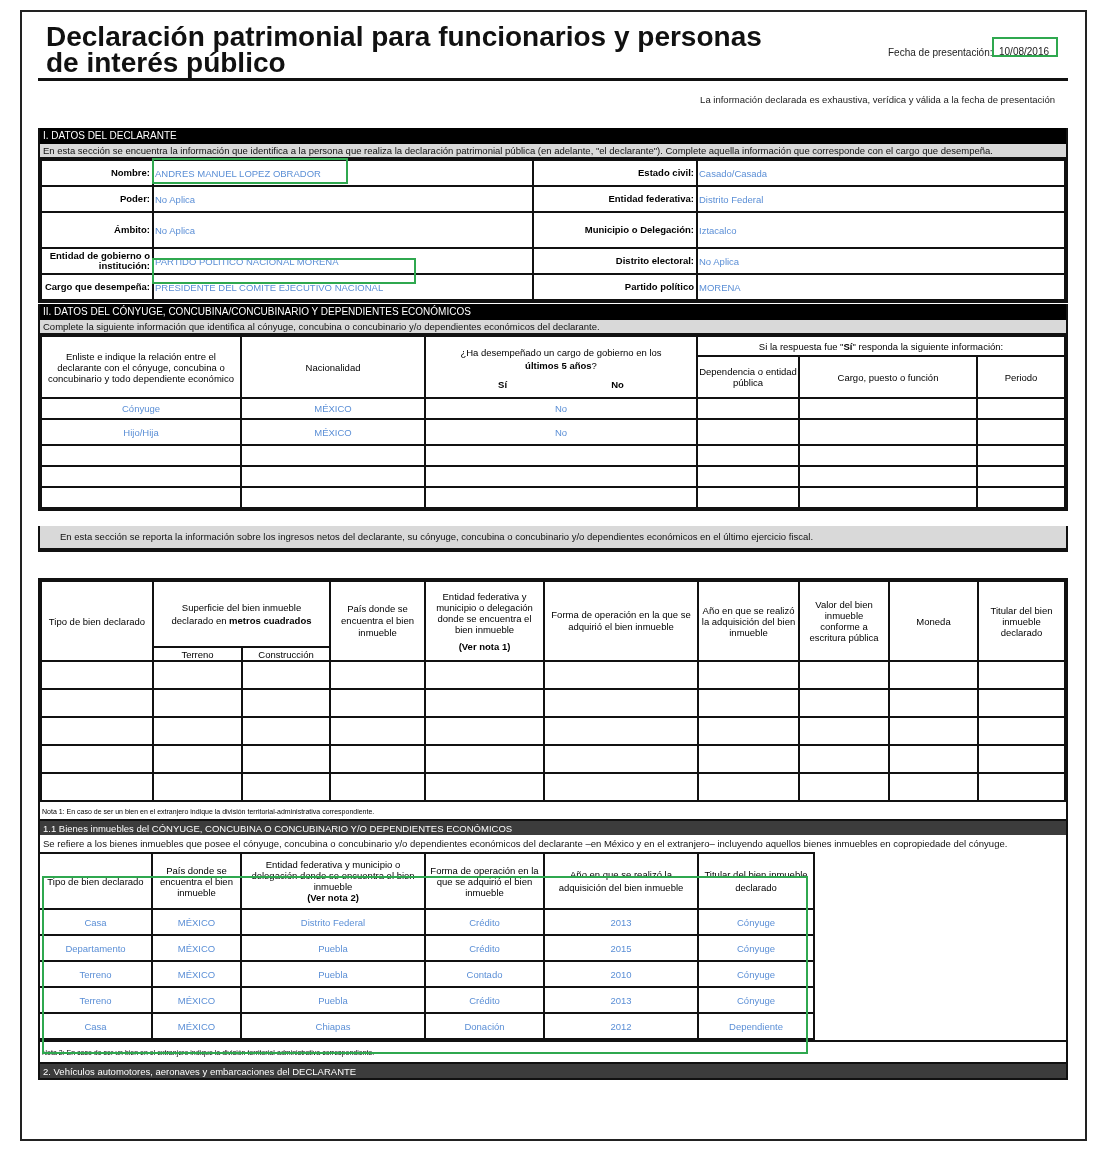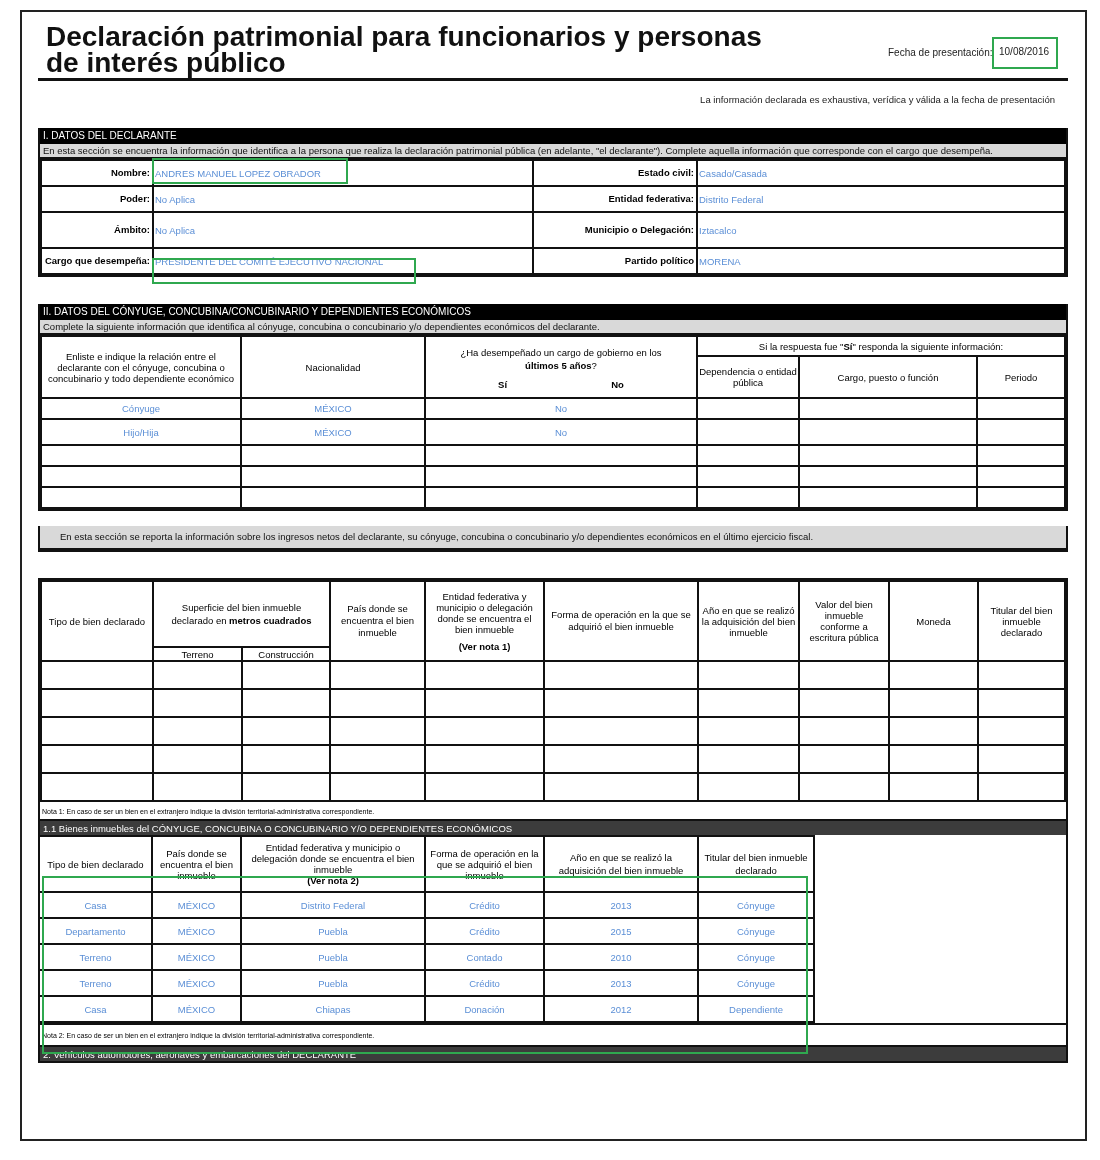--- a/index.html
+++ b/index.html
@@ -11,21 +11,21 @@
     border: 2px solid #222; background: #fff;
   }
 
   .title {
     position: absolute; left: 24px; top: 12px; width: 720px;
     font-size: 28px; font-weight: bold; line-height: 26px; color: #111;
   }
   .title-rule { position: absolute; left: 16px; top: 66px; width: 1030px; height: 3px; background: #111; }
   .fecha-label { position: absolute; left: 866px; top: 35px; font-size: 10px; color: #222; }
   .fecha-value {
-    position: absolute; left: 970px; top: 25px; width: 66px; height: 32px;
+    position: absolute; left: 970px; top: 25px; width: 66px; height: 20px;
     border: 2px solid #2fa84f; font-size: 10px; padding: 7px 0 0 5px; color: #222;
   }
   .disclaimer { position: absolute; right: 30px; top: 82px; font-size: 9.5px; color: #222; }
 
   .sec-bar { background: #000; color: #fff; font-size: 10px; padding: 3px 3px; height: 16px; line-height: 10px; }
   .sec-bar.dark { background: #3c3c3c; }
   .sec-desc { background: #d9d9d9; font-size: 9.5px; padding: 1px 3px; color: #111; border-bottom: 2px solid #111; }
   .sec-desc.white { background: #fff; border-bottom: none; }
 
   table { border-collapse: collapse; width: 100%; table-layout: fixed; }
@@ -68,20 +68,26 @@
             <td class="lbl" style="line-height: 10px;">Poder:</td>
             <td class="val" style="padding-left: 1px;">No Aplica</td>
             <td class="lbl" style="line-height: 10px;">Entidad federativa:</td>
             <td class="val" style="padding-left: 1px;">Distrito Federal</td>
           </tr>
           <tr style="height: 36px;">
             <td class="lbl" style="line-height: 10px;">Ámbito:</td>
             <td class="val" style="padding-left: 1px;">No Aplica</td>
             <td class="lbl" style="line-height: 10px; text-align: right;">Municipio o Delegación:</td>
             <td class="val" style="padding-left: 1px;">Iztacalco</td>
+          </tr>
+          <tr style="height: 26px;">
+            <td class="lbl" style="line-height: 10px;">Entidad de gobierno o institución:</td>
+            <td class="val" style="padding-left: 1px;">PARTIDO POLITICO NACIONAL MORENA</td>
+            <td class="lbl" style="line-height: 10px;">Distrito electoral:</td>
+            <td class="val" style="padding-left: 1px;">No Aplica</td>
           </tr>
           <tr style="height: 26px;">
             <td class="lbl" style="line-height: 10px;">Cargo que desempeña:</td>
             <td class="val" style="padding-left: 1px;">PRESIDENTE DEL COMITÉ EJECUTIVO NACIONAL</td>
             <td class="lbl" style="line-height: 10px;">Partido político</td>
             <td class="val" style="padding-left: 1px;">MORENA</td>
           </tr>
         </tbody>
     </table>
   </div>
@@ -262,20 +268,21 @@
             <td></td>
             <td></td>
             <td></td>
             <td></td>
             <td></td>
           </tr>
         </tbody>
     </table>
     <div style="font-size:7px; padding:6px 2px 4px; border-bottom:2px solid #111;">Nota 1: En caso de ser un bien en el extranjero indique la división territorial-administrativa correspondiente.</div>
     <div class="sec-bar dark" style="font-size:9.5px; height:14px; line-height:9px;">1.1 Bienes inmuebles del CÓNYUGE, CONCUBINA O CONCUBINARIO Y/O DEPENDIENTES ECONÓMICOS</div>
+    <div class="sec-desc white" style="line-height:12px; padding:3px 3px 2px;">Se refiere a los bienes inmuebles que posee el cónyuge, concubina o concubinario y/o dependientes económicos del declarante –en México y en el extranjero– incluyendo aquellos bienes inmuebles en copropiedade del cónyuge.</div>
 
     <table style="width:775px; border-left:none;">
       <colgroup>
           <col style="width:112px">
           <col style="width:89px">
           <col style="width:184px">
           <col style="width:119px">
           <col style="width:154px">
           <col>
         </colgroup>

